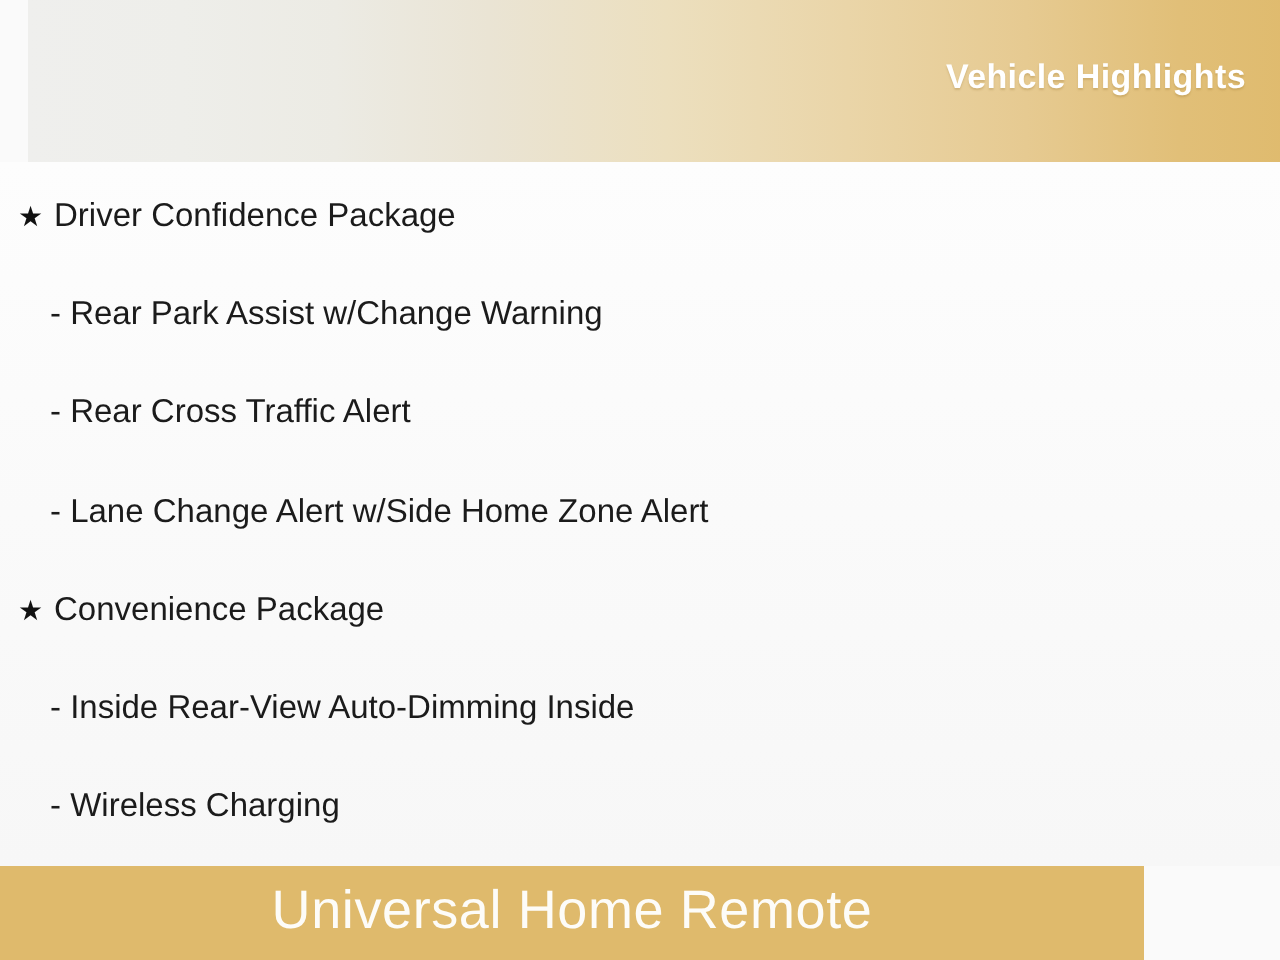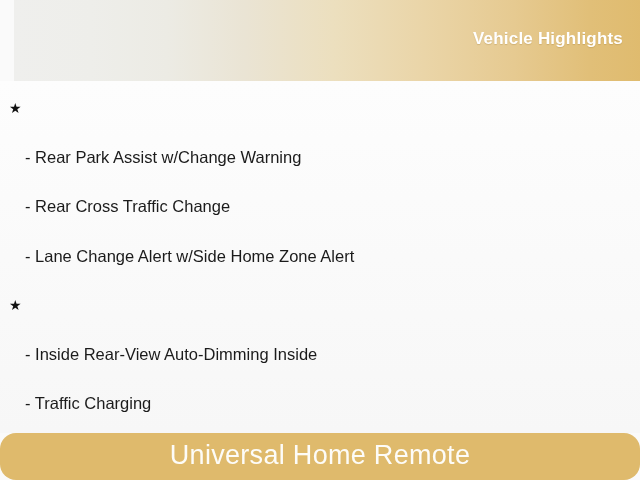--- a/index.html
+++ b/index.html
@@ -103,27 +103,26 @@
   }
   .feature-text {
     display: inline-block;
   }
 
   
   .footer {
     position: absolute;
     left: 0;
     top: 433px;
-    width: 640px;
+    width: 572px;
     height: 47px;
     background: #dfba6c;
     display: flex;
     align-items: center;
     justify-content: center;
-    border-radius: 16px;
   }
   .footer-title {
     color: #fdfcf8;
     font-size: 27px;
     font-weight: normal;
     letter-spacing: 0.3px;
     white-space: nowrap;
     margin-top: -2px;
   }
 </style>
@@ -134,44 +133,46 @@
 
   <div class="header">
     <div class="header-title">Vehicle Highlights</div>
   </div>
 
   <div class="content">
     <ul class="feature-list">
 
       <li class="feature-row level-pkg r0">
         <span class="star-icon">★</span>
+        <span class="feature-text">Driver Confidence Package</span>
       </li>
 
       <li class="feature-row level-sub r1">
         <span class="feature-text">- Rear Park Assist w/Change Warning</span>
       </li>
 
       <li class="feature-row level-sub r2">
-        <span class="feature-text">- Rear Cross Traffic Change</span>
+        <span class="feature-text">- Rear Cross Traffic Alert</span>
       </li>
 
       <li class="feature-row level-sub r3">
         <span class="feature-text">- Lane Change Alert w/Side Home Zone Alert</span>
       </li>
 
       <li class="feature-row level-pkg r4">
         <span class="star-icon">★</span>
+        <span class="feature-text">Convenience Package</span>
       </li>
 
       <li class="feature-row level-sub r5">
         <span class="feature-text">- Inside Rear-View Auto-Dimming Inside</span>
       </li>
 
       <li class="feature-row level-sub r6">
-        <span class="feature-text">- Traffic Charging</span>
+        <span class="feature-text">- Wireless Charging</span>
       </li>
 
     </ul>
   </div>
 
   <div class="footer">
     <div class="footer-title">Universal Home Remote</div>
   </div>
 
 </div>

